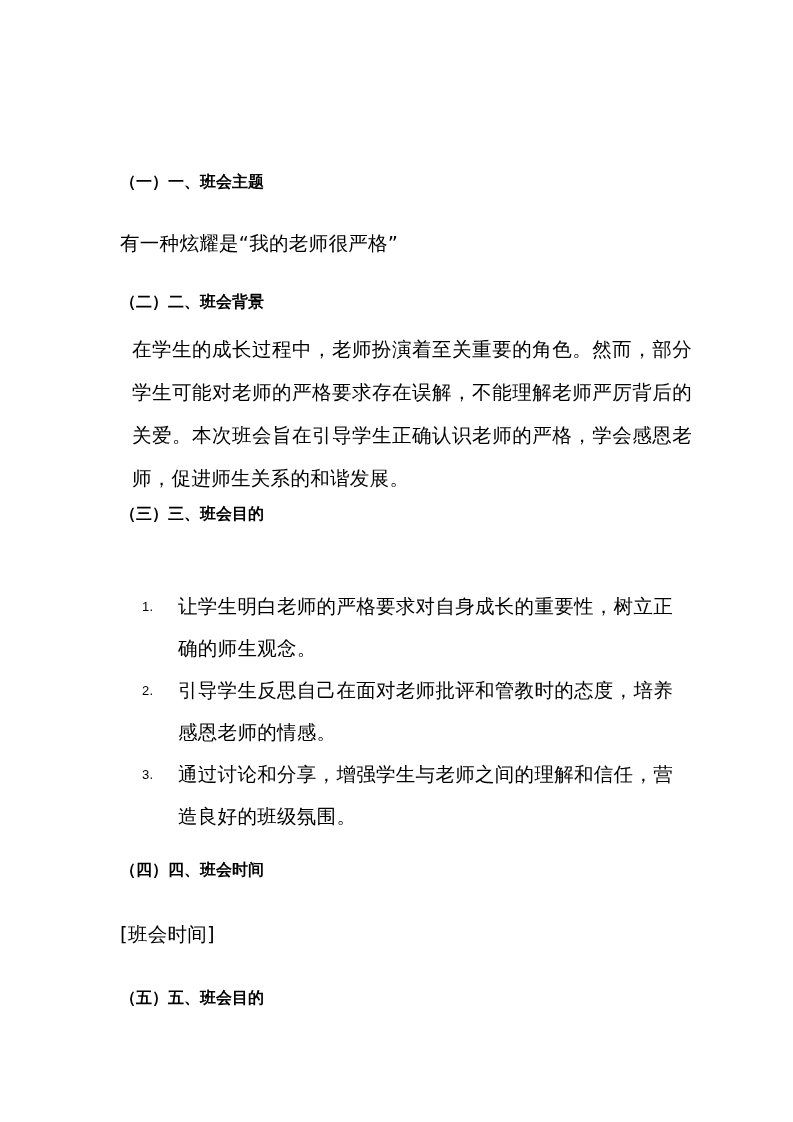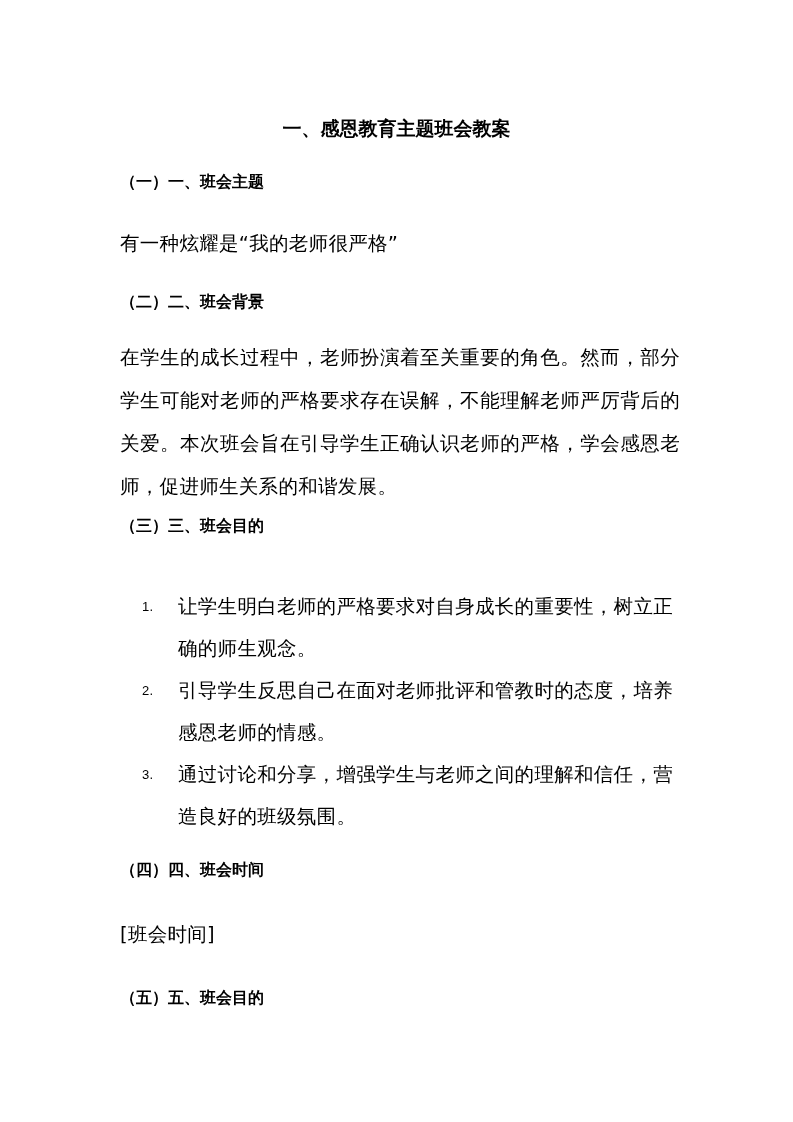--- a/index.html
+++ b/index.html
@@ -11,29 +11,28 @@
   .h { position: absolute; left: 120px; font-size: 16px; font-weight: bold; line-height: 28px; }
   .p { position: absolute; left: 120px; width: 560px; font-size: 19.5px; line-height: 43px; letter-spacing: 0.3px; }
   .ol { position: absolute; left: 120px; width: 560px; margin: 0; padding: 0; list-style: none; }
   .ol li { position: relative; padding-left: 58px; font-size: 19.5px; line-height: 42px; letter-spacing: 0.3px; margin-bottom: 0; }
   .ol li .num { position: absolute; left: 22px; top: 0; font-size: 13px; font-family: "Liberation Sans", sans-serif; }
 </style>
 </head>
 <body>
 
 <div class="page">
-  <div class="title">一、感恩教育主题班会教案</div>
 
   <div class="h" style="top:168px">（一）一、班会主题</div>
   <div class="p" style="top:222px">有一种炫耀是“我的老师很严格”</div>
 
   <div class="h" style="top:288px">（二）二、班会背景</div>
-  <div class="p" style="top:336px; text-align: justify;">在学生的成长过程中，老师扮演着至关重要的角色。然而，部分学生可能对老师的严格要求存在误解，不能理解老师严厉背后的关爱。本次班会旨在引导学生正确认识老师的严格，学会感恩老师，促进师生关系的和谐发展。</div>
+  <div class="p" style="top:328px; text-align: justify; margin-left: 12px;">在学生的成长过程中，老师扮演着至关重要的角色。然而，部分学生可能对老师的严格要求存在误解，不能理解老师严厉背后的关爱。本次班会旨在引导学生正确认识老师的严格，学会感恩老师，促进师生关系的和谐发展。</div>
 
-  <div class="h" style="top:512px">（三）三、班会目的</div>
+  <div class="h" style="top:500px">（三）三、班会目的</div>
   <ol class="ol" style="top:586px">
     <li>
       <span class="num">1.</span>
       <span>让学生明白老师的严格要求对自身成长的重要性，树立正确的师生观念。</span>
     </li>
     <li>
       <span class="num">2.</span>
       <span>引导学生反思自己在面对老师批评和管教时的态度，培养感恩老师的情感。</span>
     </li>
     <li>

